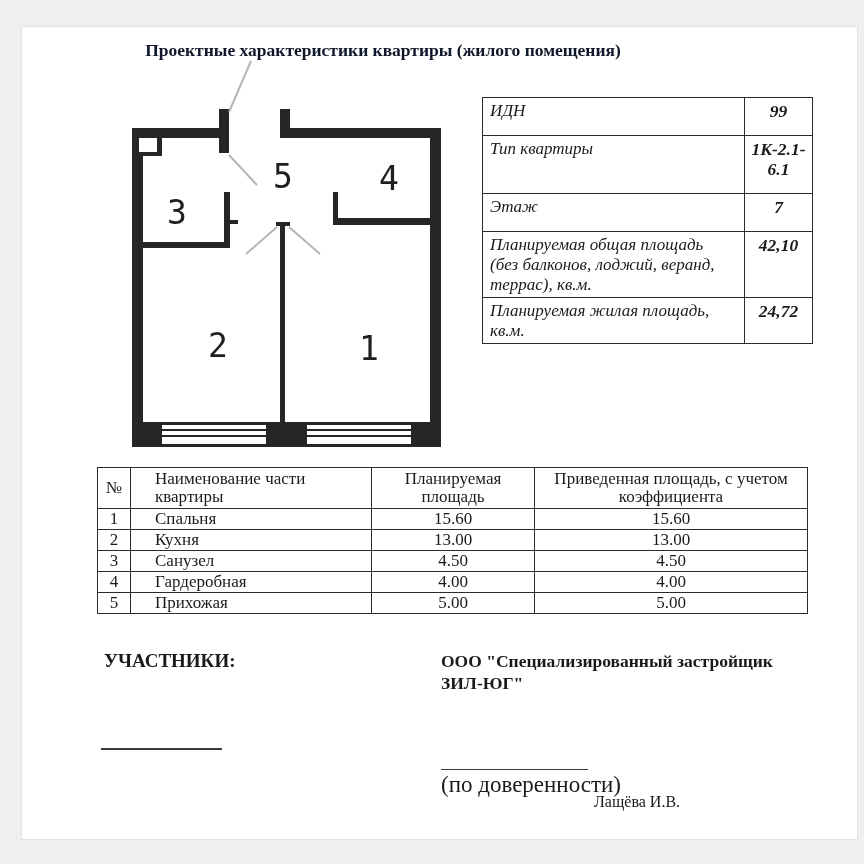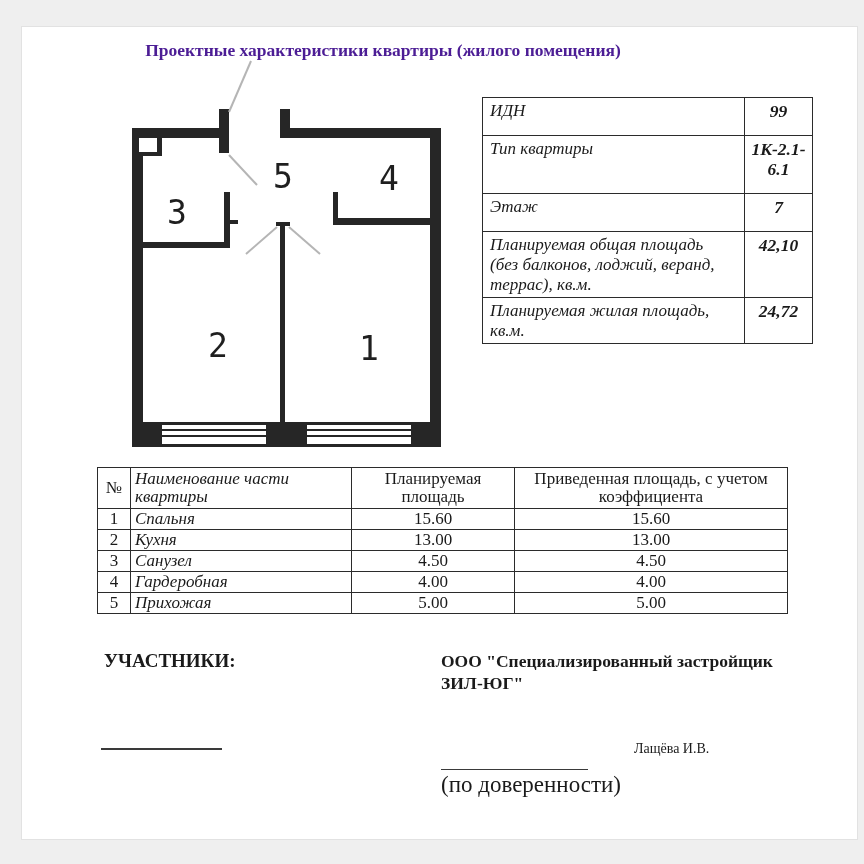--- a/index.html
+++ b/index.html
@@ -10,21 +10,21 @@
     color:#1a1a1a;
     overflow:hidden;
   }
   .page{
     position:absolute;left:22px;top:27px;width:835px;height:812px;
     background:#ffffff;
     box-shadow:0 0 0 1px #e2e2e2;
   }
   .doc-title{
     position:absolute;left:0;top:13px;width:722px;
-    text-align:center;font-weight:bold;font-size:17.5px;color:#4c1d95;
+    text-align:center;font-weight:bold;font-size:17.5px;color:#0f172a;
   }
   .plan-svg{position:absolute;left:98px;top:28px;}
 
   
   .summary-table{
     position:absolute;left:460px;top:70px;
     border-collapse:collapse;table-layout:fixed;font-style:italic;
   }
   .summary-table td{
     border:1.5px solid #2b2b2b;
@@ -39,33 +39,33 @@
     position:absolute;left:75px;top:440px;
     border-collapse:collapse;table-layout:fixed;
   }
   .rooms-table td{
     border:1.5px solid #2b2b2b;
     font-size:17px;line-height:18px;
     vertical-align:middle;padding:1px 2px;
     white-space:pre-line;
   }
   .rooms-table .c-num{width:28px;text-align:center;}
-  .rooms-table .c-name{width:214px;text-align:left;padding-left:4px;font-style:italic;}
+  .rooms-table .c-name{width:214px;text-align:left;padding-left:24px;}
   .rooms-table .c-plan{width:158px;text-align:center;}
   .rooms-table .c-red{width:268px;text-align:center;}
   .rooms-table tr.hdr td{height:38px;}
   .rooms-table tr.data td{height:18px;}
 
   
   .participants-label{position:absolute;left:82px;top:623px;font-weight:bold;font-size:19px;}
   .sig-line-left{position:absolute;left:79px;top:721px;width:121px;border-top:2px solid #3a3a3a;}
   .developer-block{position:absolute;left:419px;top:623px;font-weight:bold;font-size:17.5px;line-height:22px;}
   .developer-name{white-space:pre-line;font-weight:bold;}
   .sig-line-right{position:absolute;left:419px;top:742px;width:147px;border-top:1.5px solid #3a3a3a;}
-  .signer-name{position:absolute;left:572px;top:714px;font-size:14px;margin-left:40px;}
+  .signer-name{position:absolute;left:572px;top:766px;font-size:16px;}
   .signer-note{position:absolute;left:419px;top:745px;font-size:23px;}
 </style>
 </head>
 <body>
 
 <div class="page">
 
   <div class="doc-title">Проектные характеристики квартиры (жилого помещения)</div>
 
   <svg class="plan-svg" width="340" height="400" viewBox="120 55 340 400">

